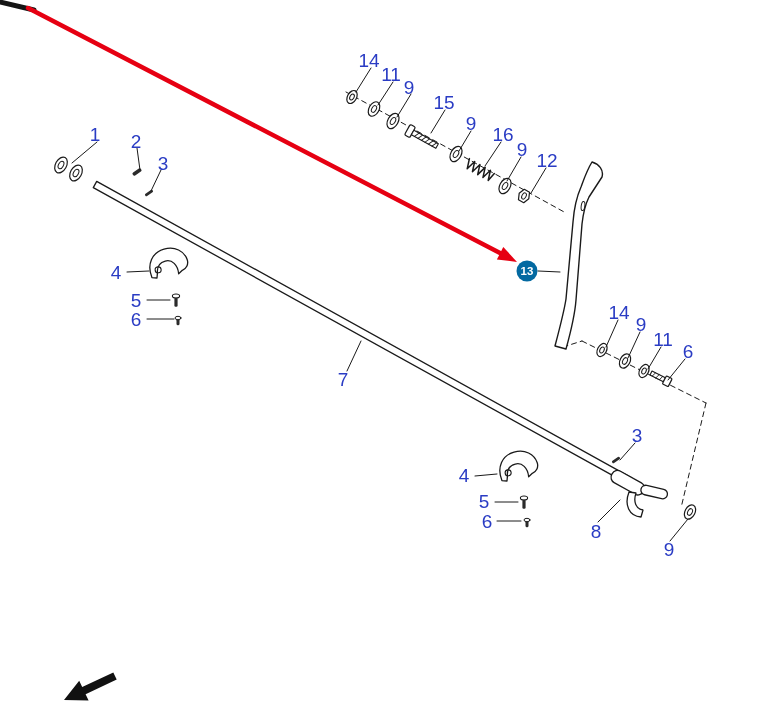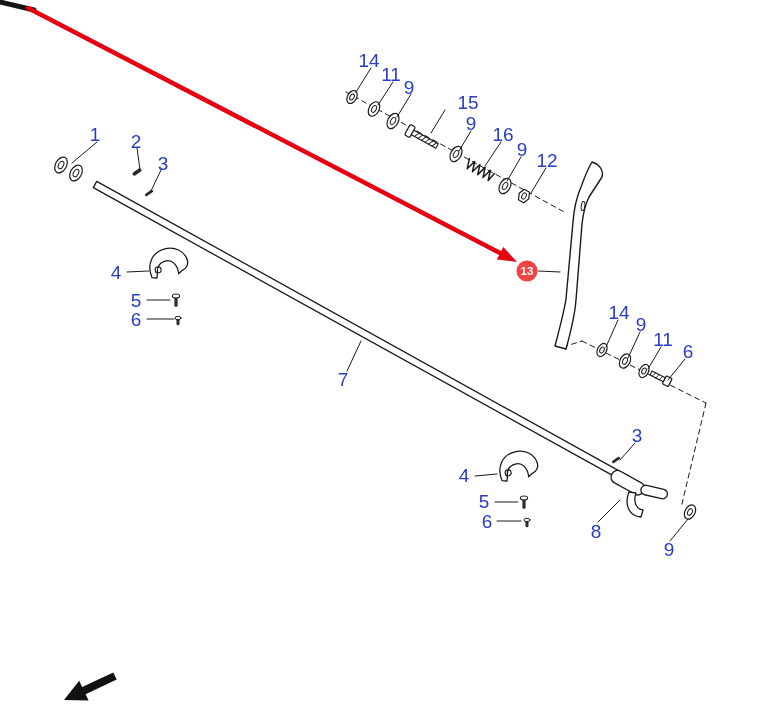--- a/index.html
+++ b/index.html
@@ -9,21 +9,21 @@
   }
   .diagram-svg{position:absolute;left:0;top:0;}
   .callout{
     position:absolute;transform:translate(-50%,-50%);
     color:#2a3cc4;font-weight:normal;font-size:19px;line-height:1;white-space:nowrap;
     user-select:none;
   }
   .badge{
     position:absolute;transform:translate(-50%,-50%);
     width:21px;height:21px;border-radius:50%;
-    background:#ef4444;color:#ffffff;font-weight:bold;font-size:11.5px;
+    background:#0369a1;color:#ffffff;font-weight:bold;font-size:11.5px;
     display:flex;align-items:center;justify-content:center;line-height:1;
   }
 </style>
 </head>
 <body>
 
 <div class="stage">
 
   <svg class="diagram-svg" width="770" height="717" viewBox="0 0 770 717" fill="none" stroke-linecap="round" stroke-linejoin="round">
 
@@ -158,21 +158,21 @@
 
   <div class="callout" style="left:95px;top:134px">1</div>
   <div class="callout" style="left:136px;top:141px">2</div>
   <div class="callout" style="left:163px;top:163px">3</div>
   <div class="callout" style="left:116px;top:272px">4</div>
   <div class="callout" style="left:136px;top:300px">5</div>
   <div class="callout" style="left:136px;top:319px">6</div>
   <div class="callout" style="left:369px;top:60px">14</div>
   <div class="callout" style="left:391px;top:74px">11</div>
   <div class="callout" style="left:409px;top:87px">9</div>
-  <div class="callout" style="left:468px;top:102px">15</div>
+  <div class="callout" style="left:444px;top:102px">15</div>
   <div class="callout" style="left:471px;top:123px">9</div>
   <div class="callout" style="left:503px;top:134px">16</div>
   <div class="callout" style="left:522px;top:149px">9</div>
   <div class="callout" style="left:547px;top:160px">12</div>
   <div class="callout" style="left:619px;top:312px">14</div>
   <div class="callout" style="left:641px;top:324px">9</div>
   <div class="callout" style="left:663px;top:339px">11</div>
   <div class="callout" style="left:688px;top:351px">6</div>
   <div class="callout" style="left:343px;top:379px">7</div>
   <div class="callout" style="left:637px;top:435px">3</div>

